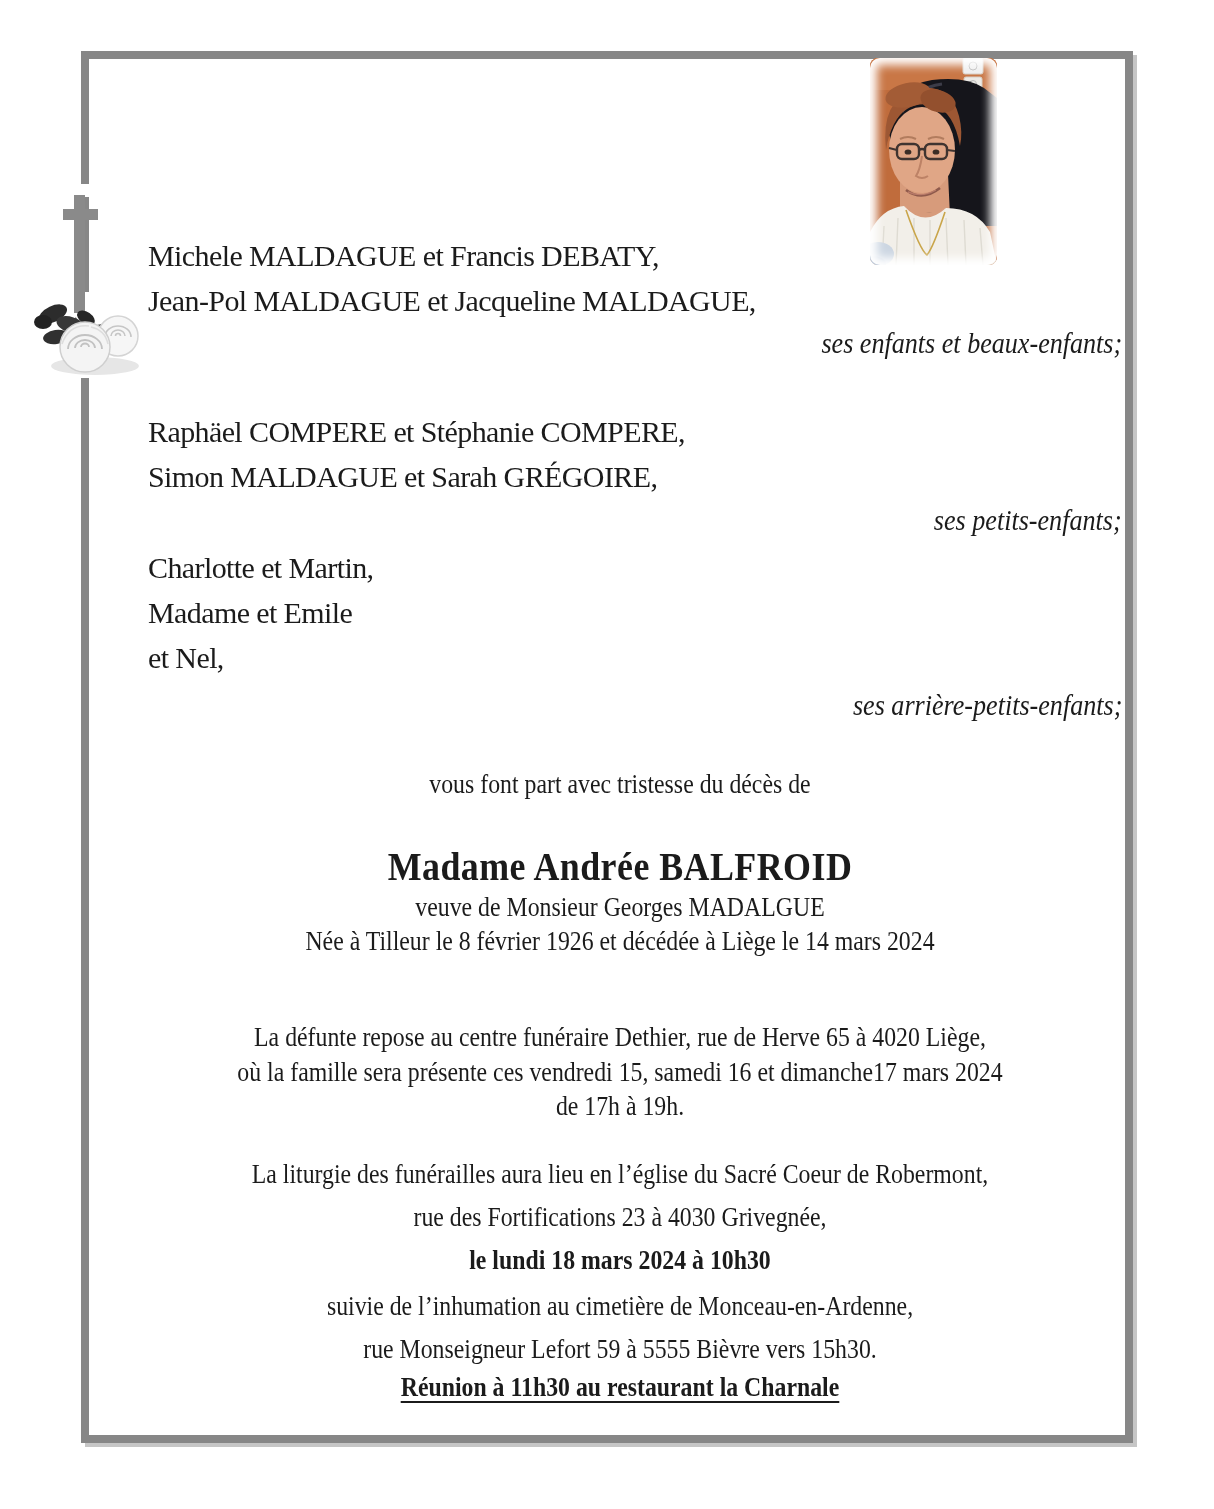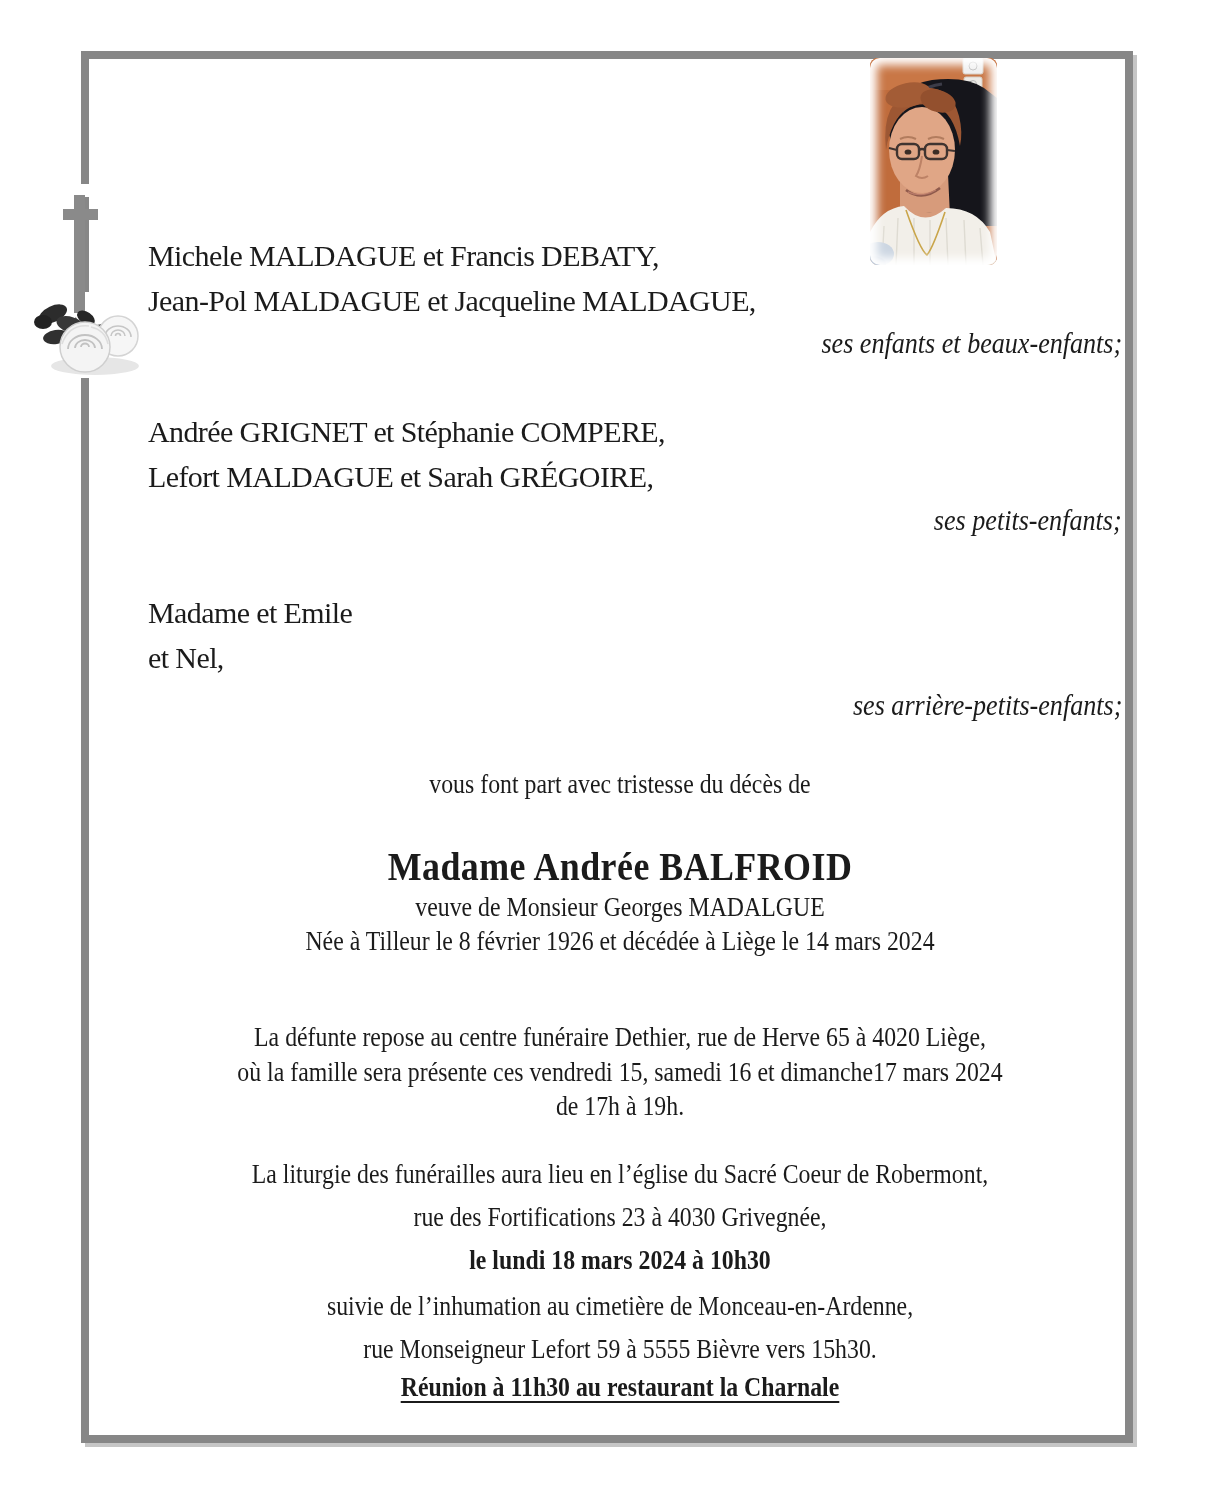--- a/index.html
+++ b/index.html
@@ -98,24 +98,25 @@
       <path d="M38 134 Q52 140 66 132" stroke="#c98875" stroke-width="1.4" fill="none" opacity="0.7"></path>
       <ellipse cx="8" cy="196" rx="16" ry="12" fill="#ccd6e2"></ellipse>
       <ellipse cx="2" cy="206" rx="14" ry="8" fill="#bfcbdb"></ellipse>
     </svg>
   </div>
 
   <div class="ln name" style="top:239px">Michele MALDAGUE et Francis DEBATY,</div>
   <div class="ln name" style="top:284px">Jean-Pol MALDAGUE et Jacqueline MALDAGUE,</div>
   <div class="ln rel" style="top:327px">ses enfants et beaux-enfants;</div>
 
-  <div class="ln name" style="top:415px">Andrée GRIGNET et Stéphanie COMPERE,</div>
-  <div class="ln name" style="top:460px">Lefort MALDAGUE et Sarah GRÉGOIRE,</div>
+  <div class="ln name" style="top:415px">Raphäel COMPERE et Stéphanie COMPERE,</div>
+  <div class="ln name" style="top:460px">Simon MALDAGUE et Sarah GRÉGOIRE,</div>
   <div class="ln rel" style="top:504px">ses petits-enfants;</div>
 
+  <div class="ln name" style="top:551px">Charlotte et Martin,</div>
   <div class="ln name" style="top:596px">Madame et Emile</div>
   <div class="ln name" style="top:641px">et Nel,</div>
   <div class="ln rel" style="top:689px">ses arrière-petits-enfants;</div>
 
   <div class="center-zone">
     <div class="ctr" style="top:768px">vous font part avec tristesse du décès de</div>
     <div class="title" style="top:844px">Madame Andrée BALFROID</div>
     <div class="ctr" style="top:891px">veuve de Monsieur Georges MADALGUE</div>
     <div class="ctr" style="top:925px">Née à Tilleur le 8 février 1926 et décédée à Liège le 14 mars 2024</div>
 

